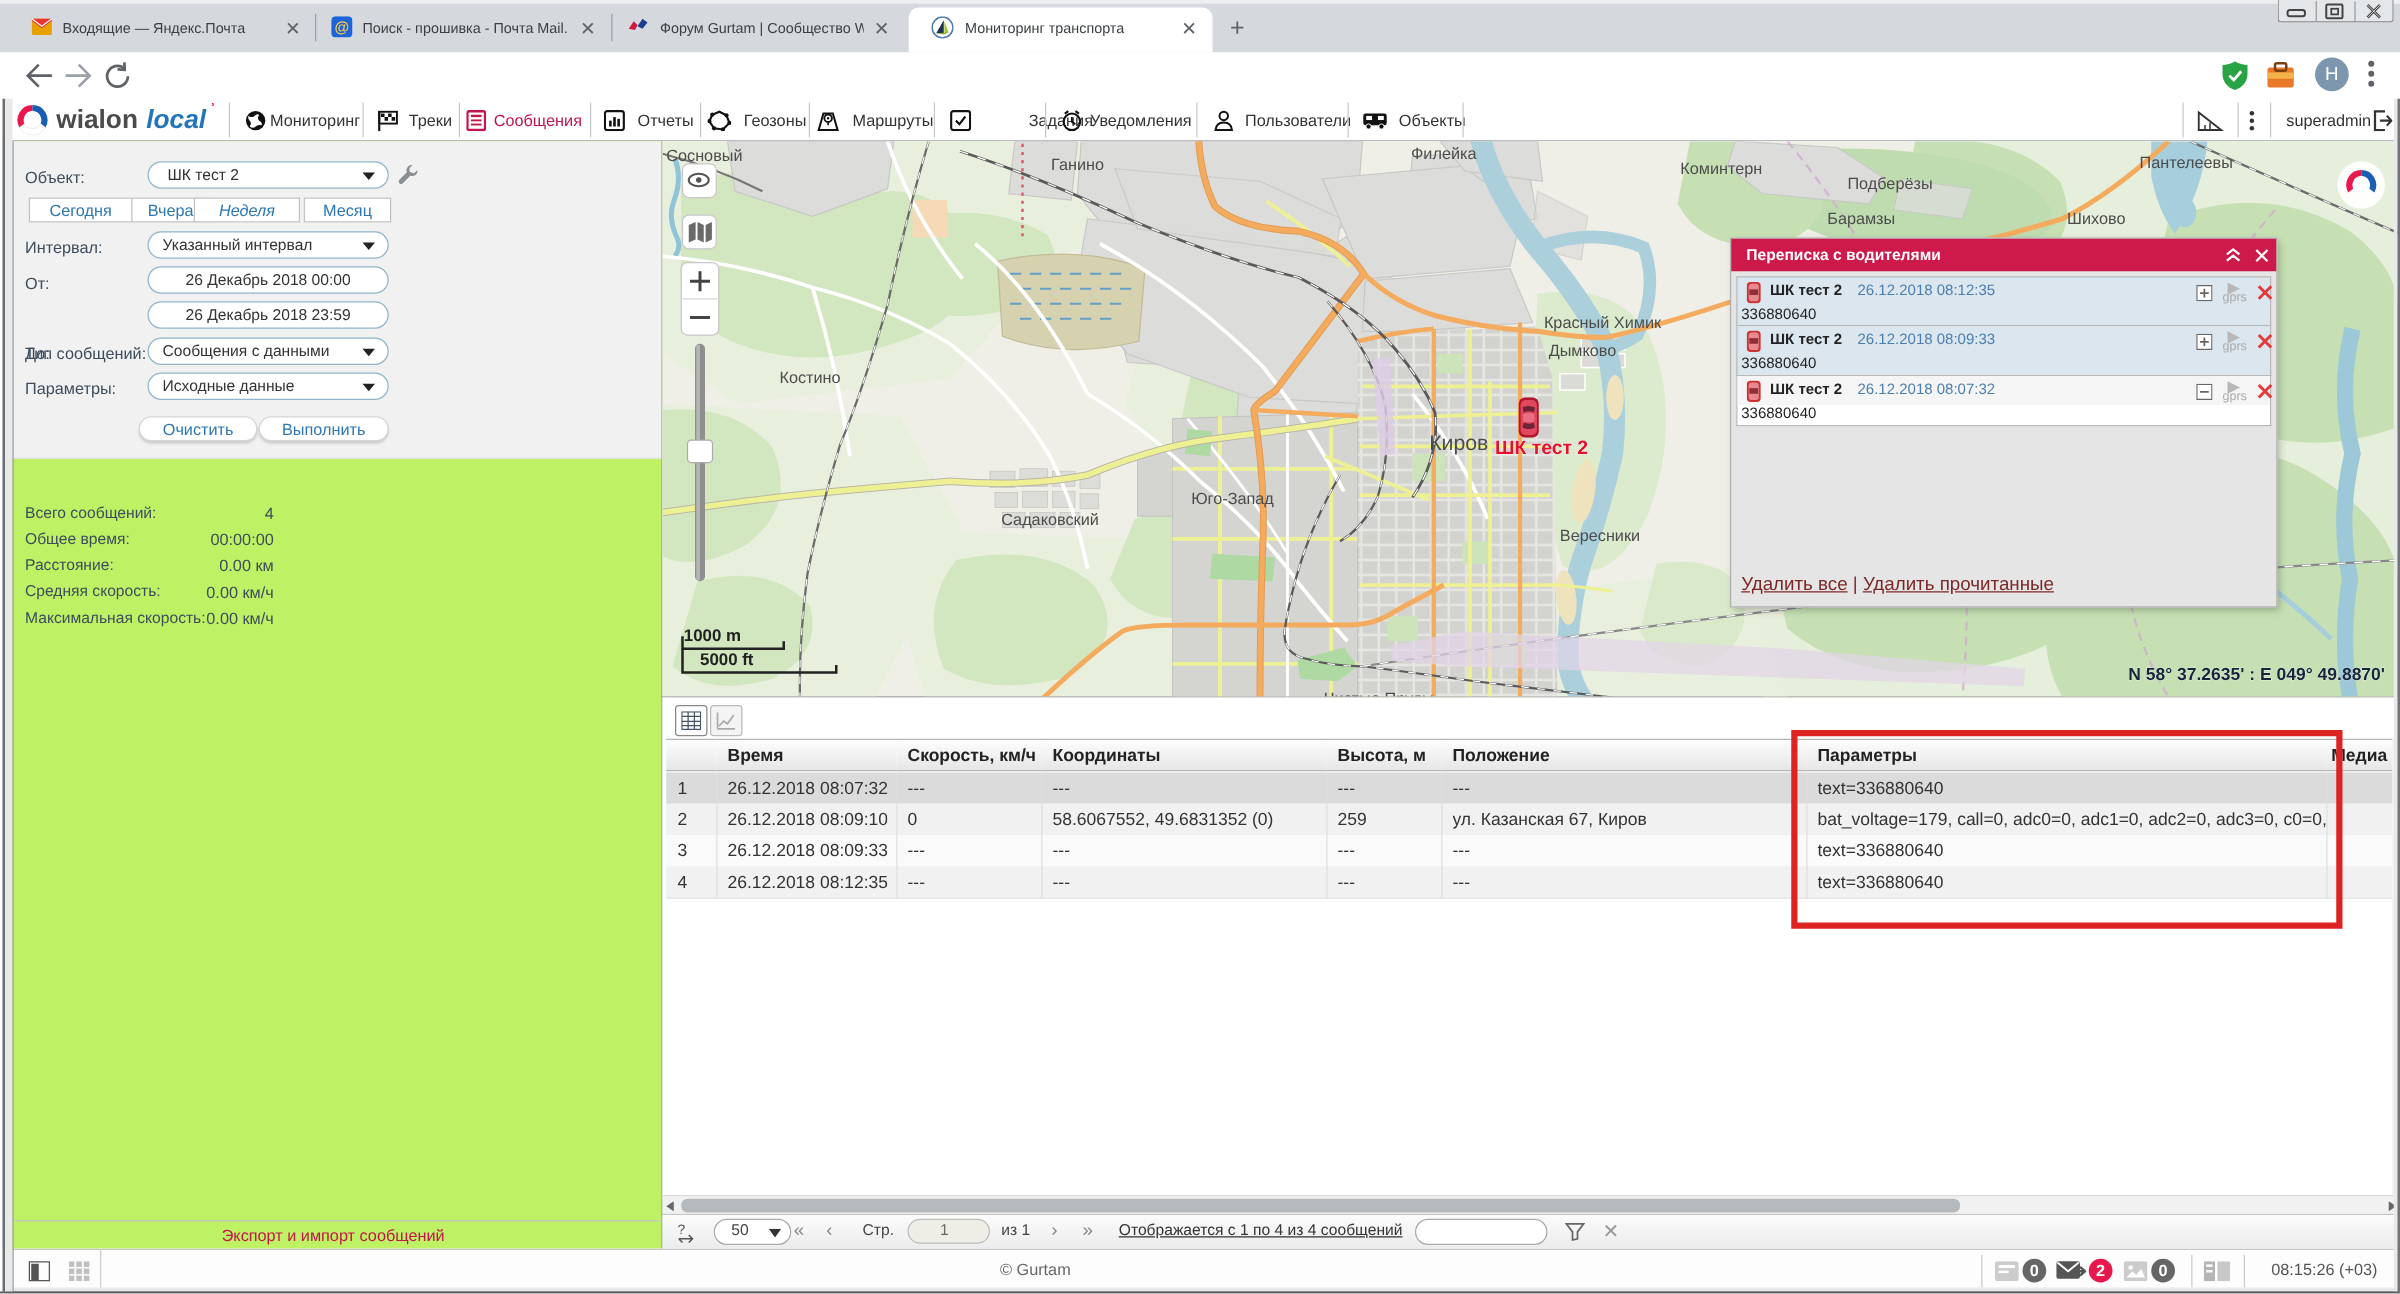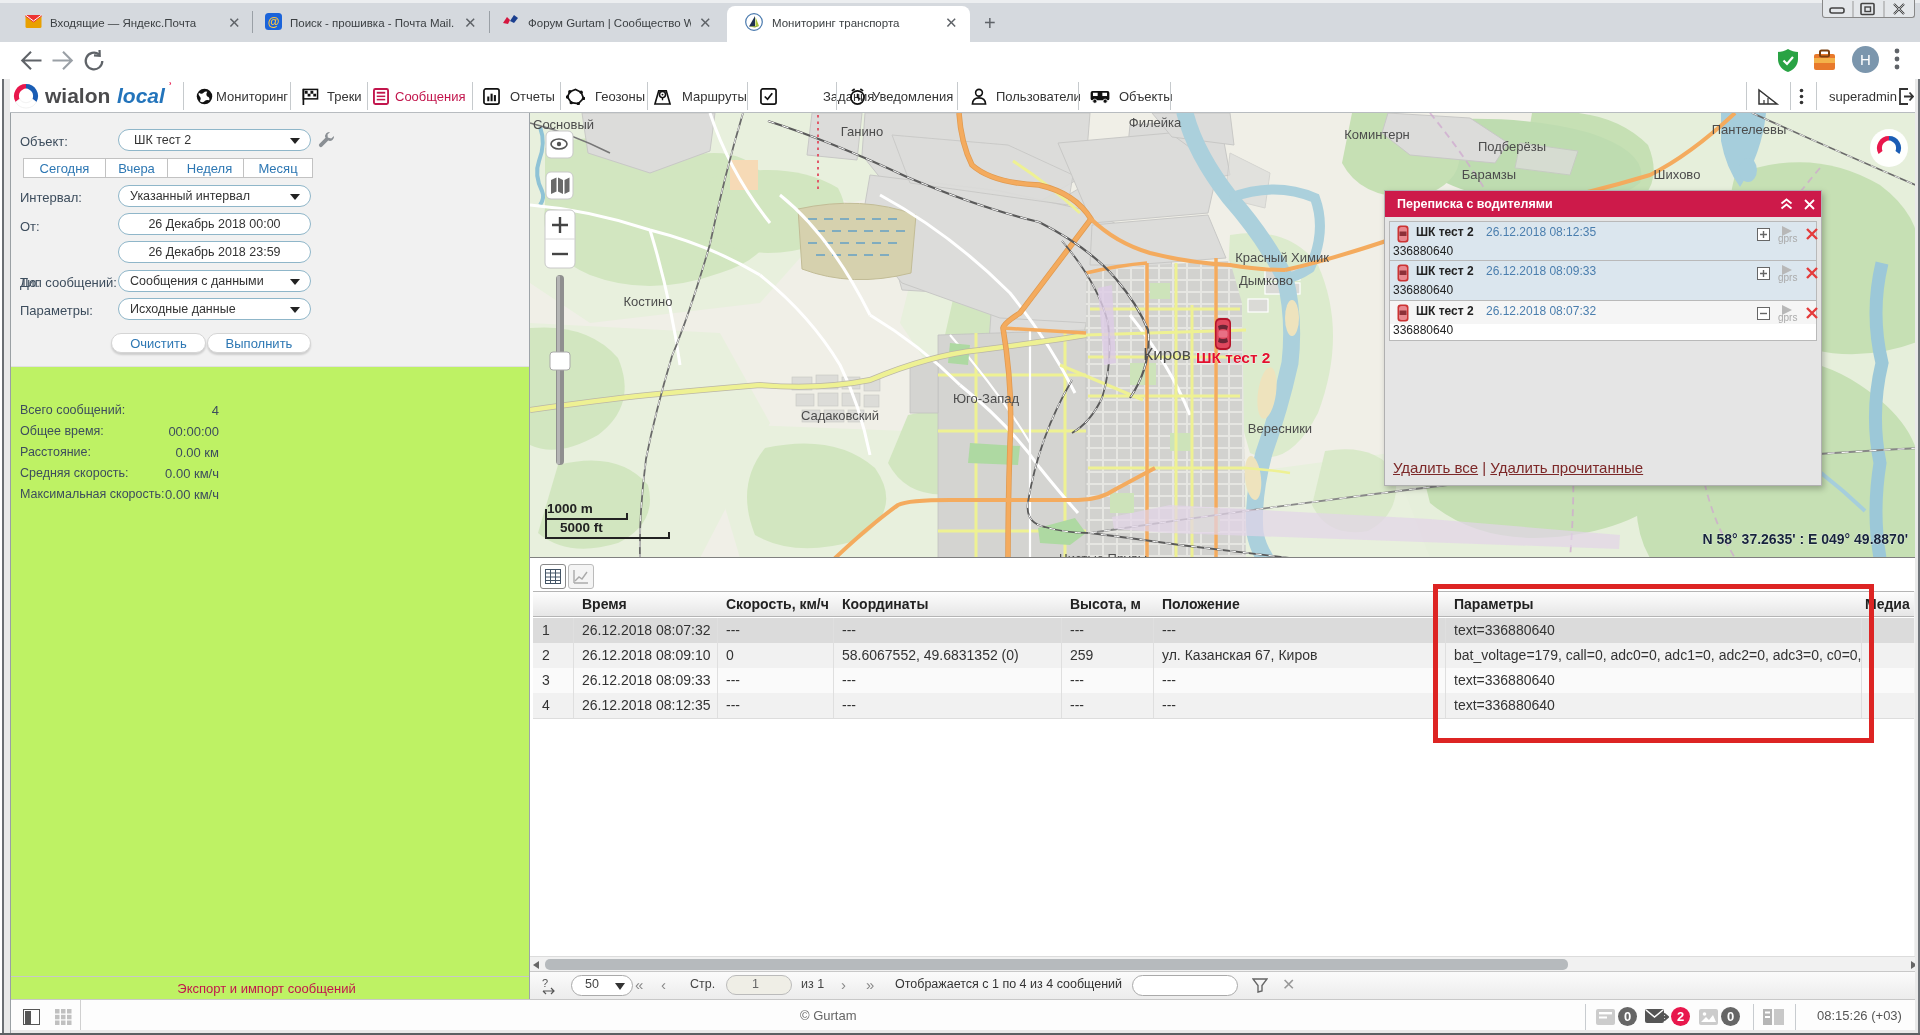--- a/index.html
+++ b/index.html
@@ -266,21 +266,21 @@
   <div class="abs" id="leftpanel">
     <div id="lp-top"></div>
     <div class="lbl" style="left:16px;top:21px;">Объект:</div>
     <div class="pill" style="left:114px;top:16px;width:193px;height:22px;line-height:21px;"><span style="padding-left:15px;">ШК тест 2</span><span class="caret"></span></div>
     <svg class="abs" style="left:314px;top:18px" width="17" height="17" viewBox="0 0 17 17">
         <path d="M12 1 A4.2 4.2 0 0 0 7.5 6.8 L1.5 12.8 A1.8 1.8 0 0 0 4.2 15.5 L10.2 9.5 A4.2 4.2 0 0 0 16 5 L13.2 7.5 L9.8 6.5 L9.5 3.5 Z" fill="#8a8f94"></path>
       </svg>
     <div class="abs" style="left:19px;top:45px;width:294px;height:21px;">
       <div class="qbtn" style="left:0;width:83px;">Сегодня</div>
       <div class="qbtn" style="left:82px;width:63px;">Вчера</div>
-      <div class="qbtn" style="left:144px;width:85px;">Неделя</div>
+      <div class="qbtn" style="left:132px;width:85px;font-style:italic;">Неделя</div>
       <div class="qbtn" style="left:220px;width:70px;">Месяц</div>
     </div>
     <div class="lbl" style="left:16px;top:77px;">Интервал:</div>
     <div class="pill" style="left:114px;top:72px;width:193px;height:22px;line-height:21px;"><span style="padding-left:11px;">Указанный интервал</span><span class="caret"></span></div>
     <div class="lbl" style="left:16px;top:106px;">От:</div>
     <div class="pill" style="left:114px;top:100px;width:193px;height:22px;line-height:21px;text-align:center;">26 Декабрь 2018 00:00</div>
     <div class="lbl" style="left:16px;top:134px;margin-top:28px;">До:</div>
     <div class="pill" style="left:114px;top:128px;width:193px;height:22px;line-height:21px;text-align:center;">26 Декабрь 2018 23:59</div>
     <div class="lbl" style="left:16px;top:162px;">Тип сообщений:</div>
     <div class="pill" style="left:114px;top:157px;width:193px;height:22px;line-height:21px;"><span style="padding-left:11px;">Сообщения с данными</span><span class="caret"></span></div>
@@ -729,21 +729,21 @@
         <path d="M0 0 L10 0 L5 7 Z" fill="#333"></path>
       </svg>
     <span class="abs" style="left:105px;top:4px;color:#888;font-size:15px;">«</span>
     <span class="abs" style="left:131px;top:4px;color:#888;font-size:15px;">‹</span>
     <span class="abs" style="left:160px;top:5px;">Стр.</span>
     <div class="abs" style="left:196px;top:3px;width:66px;height:20px;background:#efeee6;border:1px solid #bbb;border-radius:10px;"></div>
     <span class="abs" style="left:222px;top:5px;color:#666;">1</span>
     <span class="abs" style="left:271px;top:5px;">из 1</span>
     <span class="abs" style="left:311px;top:4px;color:#888;font-size:15px;">›</span>
     <span class="abs" style="left:336px;top:4px;color:#888;font-size:15px;">»</span>
-    <span class="abs" style="left:365px;top:5px;color:#333;">Отображается с 1 по 4 из 4 сообщений</span>
+    <span class="abs" style="left:365px;top:5px;color:#333;text-decoration:underline;">Отображается с 1 по 4 из 4 сообщений</span>
     <div class="abs" style="left:602px;top:3px;width:106px;height:21px;background:#fff;border:1px solid #aaa;border-radius:11px;"></div>
     <svg class="abs" style="left:722px;top:6px" width="16" height="15" viewBox="0 0 16 15">
         <path d="M1 1 H 15 L10 7.5 L10 13 L6 14 L6 7.5 Z" fill="none" stroke="#666" stroke-width="1.4"></path>
       </svg>
     <span class="abs" style="left:752px;top:3px;color:#999;font-size:16px;">✕</span>
   </div>
 
   <div class="abs" id="footer">
     <div class="abs" style="left:23px;top:9px;width:17px;height:16px;border:1.5px solid #555;"></div>
     <div class="abs" style="left:24.5px;top:10.5px;width:6px;height:13px;background:#555;"></div>

